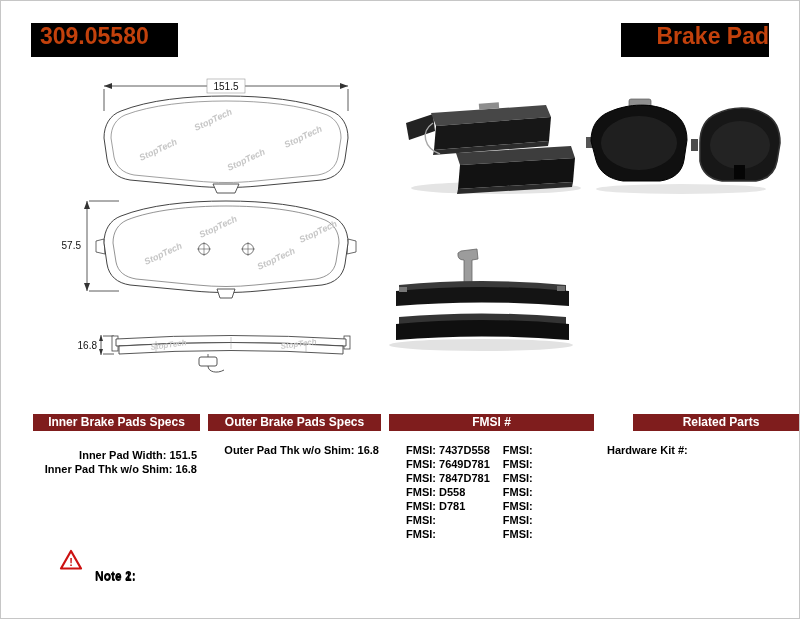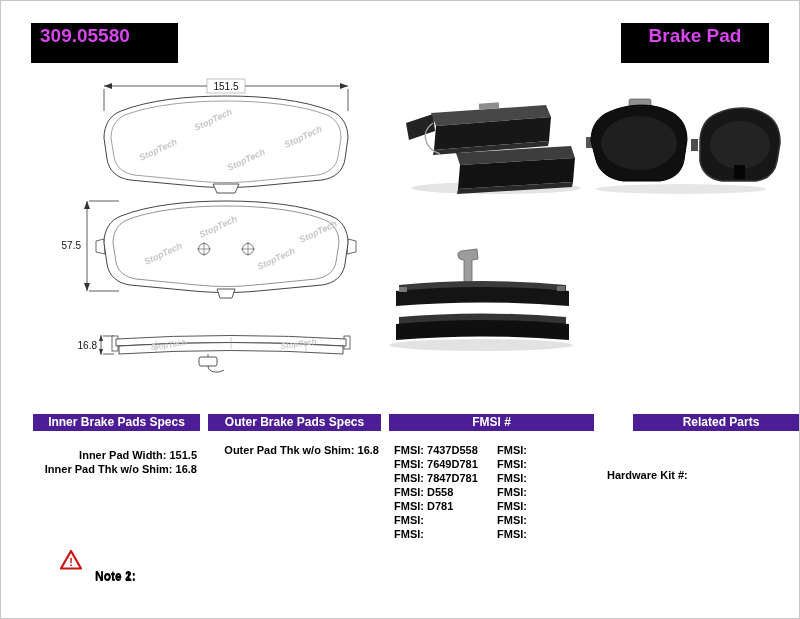--- a/index.html
+++ b/index.html
@@ -1,39 +1,39 @@
 <!DOCTYPE html>
 <html><head>
 <meta charset="utf-8">
 <style>
   * { margin:0; padding:0; box-sizing:border-box; }
   html,body { background:#fff; font-family:"Liberation Sans", sans-serif; }
   .page { position:relative; width:800px; height:619px; background:#fff; border:1px solid #c6c6c6; overflow:hidden; }
 
-  .hdr { position:absolute; background:#000; color:#d946ef; font-weight:bold; font-size:19px; height:40px; line-height:26px; }
+  .hdr { position:absolute; background:#000; color:#c2410c; font-weight:bold; font-size:23px; height:34px; line-height:26px; }
   .hdr-left  { left:30px; top:22px; width:147px; padding-left:9px; }
-  .hdr-right { left:620px; top:22px; width:148px; text-align:center; }
+  .hdr-right { left:620px; top:22px; width:148px; text-align:right; }
 
   .drawing-svg { position:absolute; left:0; top:52px; }
 
-  .col-header { position:absolute; background:#4c1d95; color:#fff; font-weight:bold; font-size:12px;
+  .col-header { position:absolute; background:#7f1d1d; color:#fff; font-weight:bold; font-size:12px;
                 text-align:center; height:17px; line-height:17px; }
   .h-inner   { left:32px;  top:413px; width:167px; }
   .h-outer   { left:207px; top:413px; width:173px; }
   .h-fmsi    { left:388px; top:413px; width:205px; }
   .h-related { left:632px; top:413px; width:176px; }
 
   .spec-col { position:absolute; font-size:11px; font-weight:bold; color:#000; }
   .spec-row { height:14px; line-height:14px; white-space:nowrap; }
   .col-inner { left:32px;  top:447px; width:164px; text-align:right; }
   .col-outer { left:207px; top:442px; width:171px; text-align:right; }
   .col-fmsi  { left:393px; top:442px; width:200px; display:flex; }
-  .fmsi-left  { width:103px; }
+  .fmsi-left  { width:103px;margin-left:12px; }
   .fmsi-right { width:97px; }
-  .col-related { left:606px; top:442px; width:160px;margin-top:25px; }
+  .col-related { left:606px; top:442px; width:160px; }
 
   .warn-icon { position:absolute; left:58px; top:548px; }
   .note { position:absolute; left:94px; font-size:12px; font-weight:bold; height:16px; line-height:16px; }
   .note-1 { top:568px; }
   .note-2 { top:567px; }
 </style>
 </head>
 <body>
 
 <div class="page">

